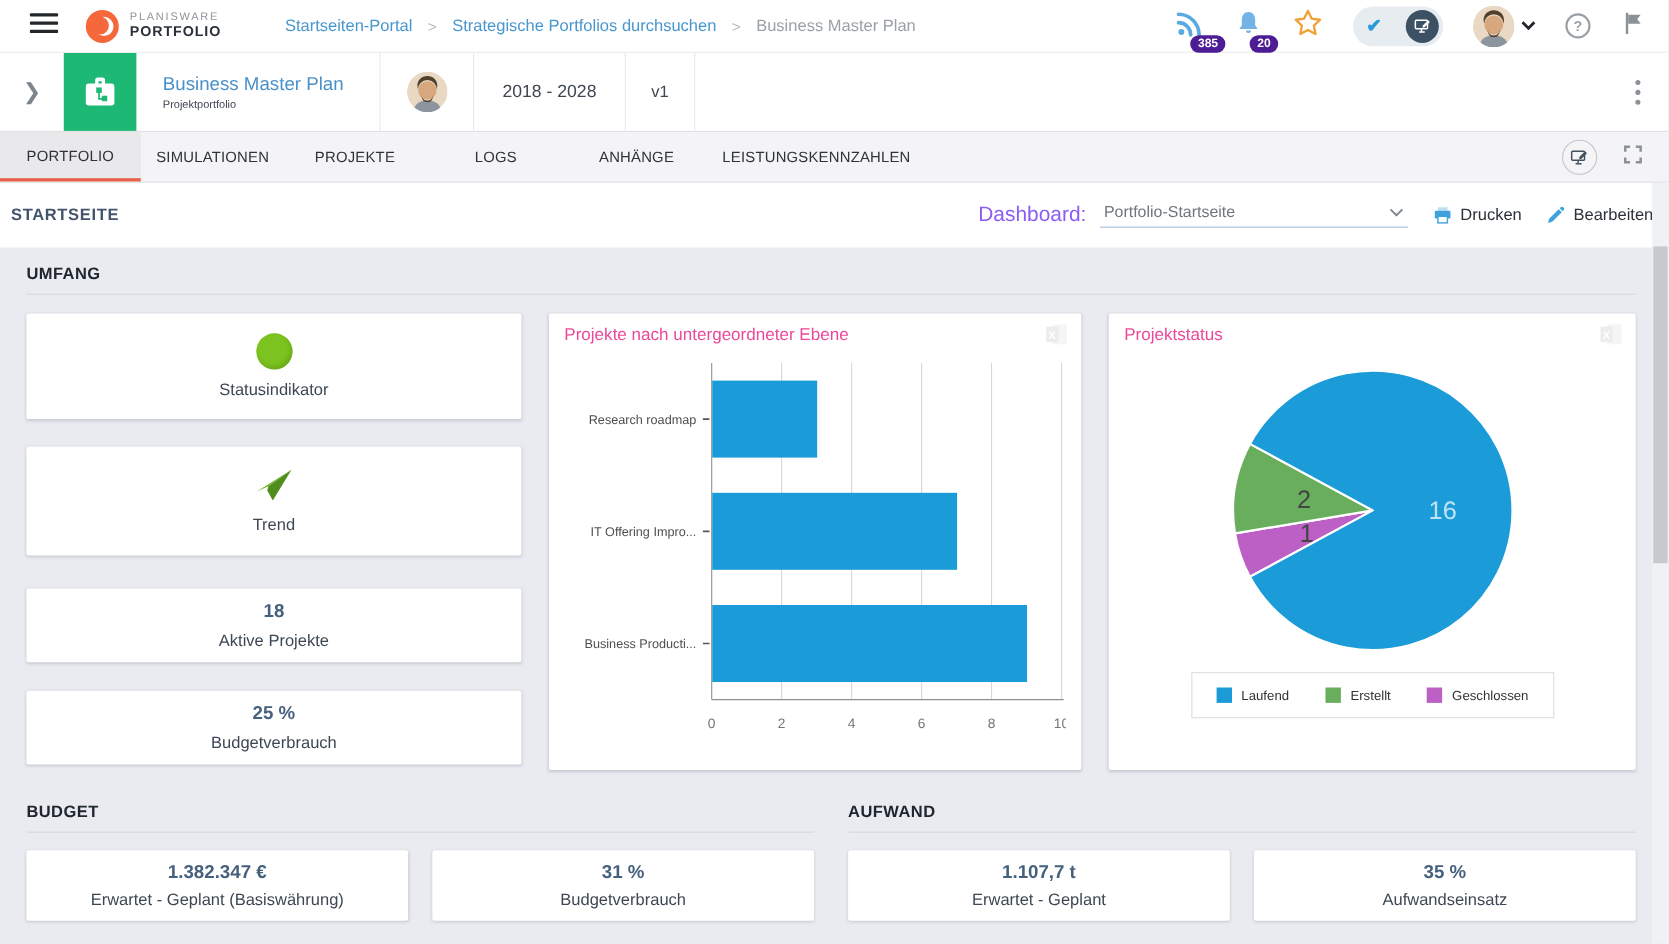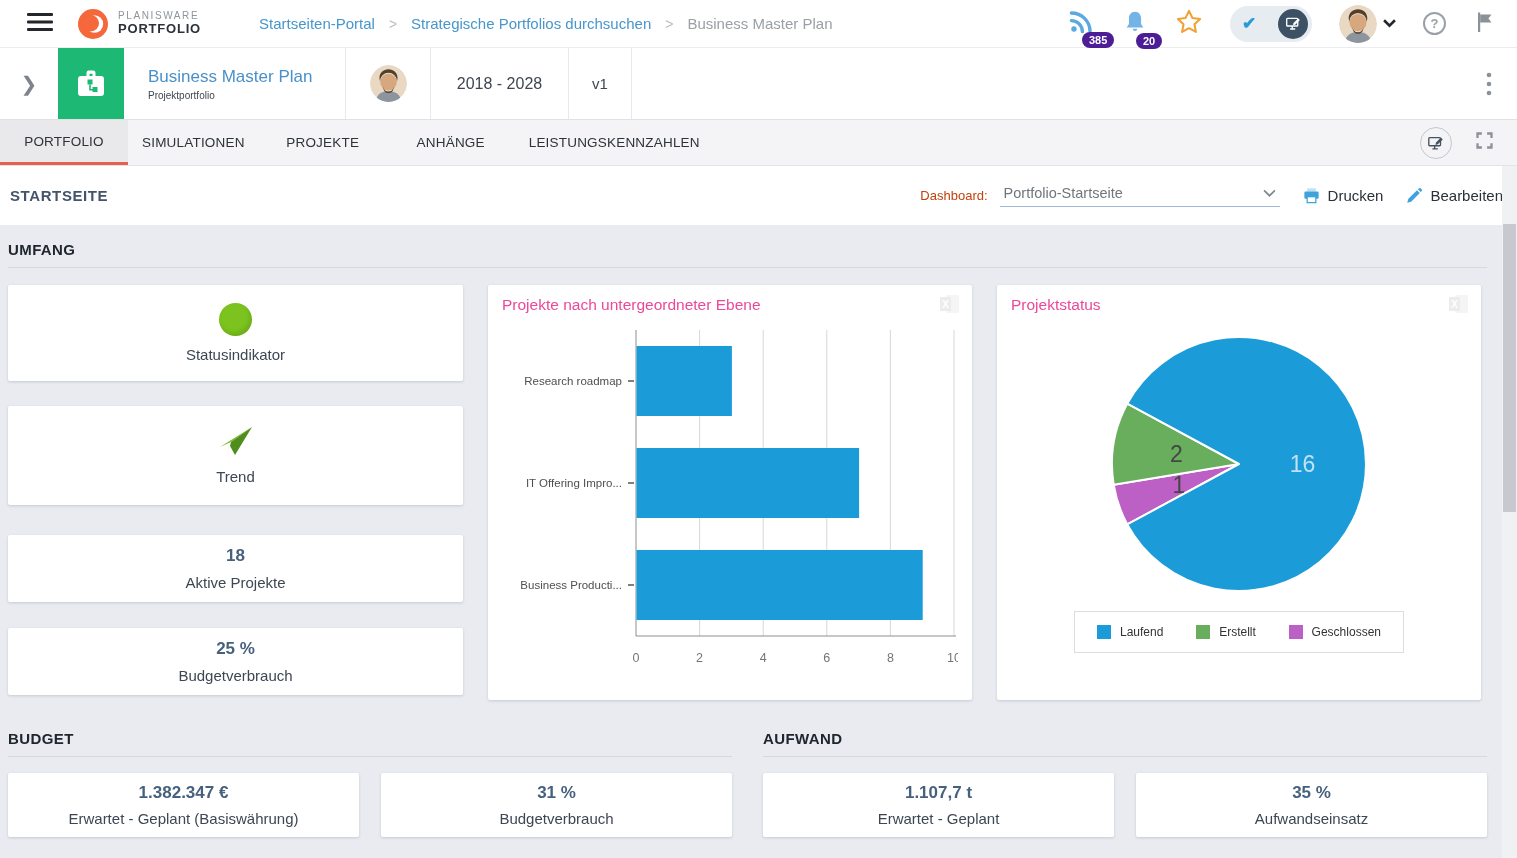--- a/index.html
+++ b/index.html
@@ -46,26 +46,26 @@
   .tabbar { height:46px; background:#f4f4f6; display:flex; align-items:stretch; border-bottom:1px solid #e2e3e6; position:relative; z-index:3;gap:11px; }
   .tab { min-width:128px; padding:0 14px; display:flex; align-items:center; justify-content:center; font-size:13.5px; letter-spacing:.2px; color:#2e3338; cursor:pointer; }
   .tab.active { background:#e9e9eb; border-bottom:3px solid #e8604c; }
   .tabbar-right { margin-left:auto; display:flex; align-items:center; gap:22px; padding-right:22px; }
   .circled-icon { width:32px; height:32px; border-radius:50%; border:1px solid #c3c8ce; display:flex; align-items:center; justify-content:center; cursor:pointer; background:#fff0; }
 
   
   .pagehead { height:59px; background:#fff; display:flex; align-items:center; padding:0 14px 0 10px; }
   .page-title { font-size:15px; font-weight:600; letter-spacing:.6px; color:#44546a; }
   .pagehead-right { margin-left:auto; display:flex; align-items:center; gap:22px; }
-  .dash-label { font-size:13px; color:#c2410c; }
+  .dash-label { font-size:19px; color:#8b5cf6; }
   .dash-select { width:280px; display:flex; align-items:center; justify-content:space-between; border-bottom:1px solid #9fb9d6; padding:0 4px 5px 4px; font-size:14.5px; color:#70767c; cursor:pointer; margin-left:-10px; }
   .action-link { display:flex; align-items:center; gap:7px; font-size:15px; color:#2b3137; cursor:pointer; }
 
   
-  .content { padding:16px 30px 0 8px; }
+  .content { padding:16px 30px 0 24px; }
   .section-title { font-size:15px; font-weight:bold; letter-spacing:.4px; color:#20262e; }
   .section-hr { border:none; border-top:1px solid #d4d8df; margin:9px 0 0 0; }
   .umfang-grid { display:flex; gap:25px; margin-top:17px; align-items:flex-start; }
 
   .kpi-col { width:455px; display:flex; flex-direction:column; }
   .card { background:#fff; border-radius:2px; box-shadow:0 1px 3px rgba(40,50,60,.18); display:flex; flex-direction:column; align-items:center; justify-content:center; }
   .kpi-col .card:nth-child(1){ height:96px; }
   .kpi-col .card:nth-child(2){ height:99px; margin-top:25px; }
   .kpi-col .card:nth-child(3){ height:67px; margin-top:30px; }
   .kpi-col .card:nth-child(4){ height:67px; margin-top:26px; }
@@ -220,20 +220,21 @@
           <circle cx="3" cy="21" r="2.3" fill="#8b9198"></circle>
         </svg>
     </div>
   </div>
 
   <nav class="tabbar">
     <div id="tabs" style="display:flex;align-items:stretch;">
         <div class="tab active">PORTFOLIO</div>
         <div class="tab">SIMULATIONEN</div>
         <div class="tab">PROJEKTE</div>
+        <div class="tab">LOGS</div>
         <div class="tab">ANHÄNGE</div>
         <div class="tab">LEISTUNGSKENNZAHLEN</div>
       </div>
     <div class="tabbar-right">
       <div class="circled-icon">
         <svg width="18" height="18" viewBox="0 0 20 20">
           <rect x="2" y="4" width="13" height="9" rx="1" stroke="#44525f" stroke-width="1.5" fill="none"></rect>
           <path d="M6 16.5h6M8.5 13v3.5" stroke="#44525f" stroke-width="1.5"></path>
           <path d="M10 9.5l5.5-5.5 2 2-5.5 5.5-2.6.6z" fill="#44525f"></path>
         </svg>

